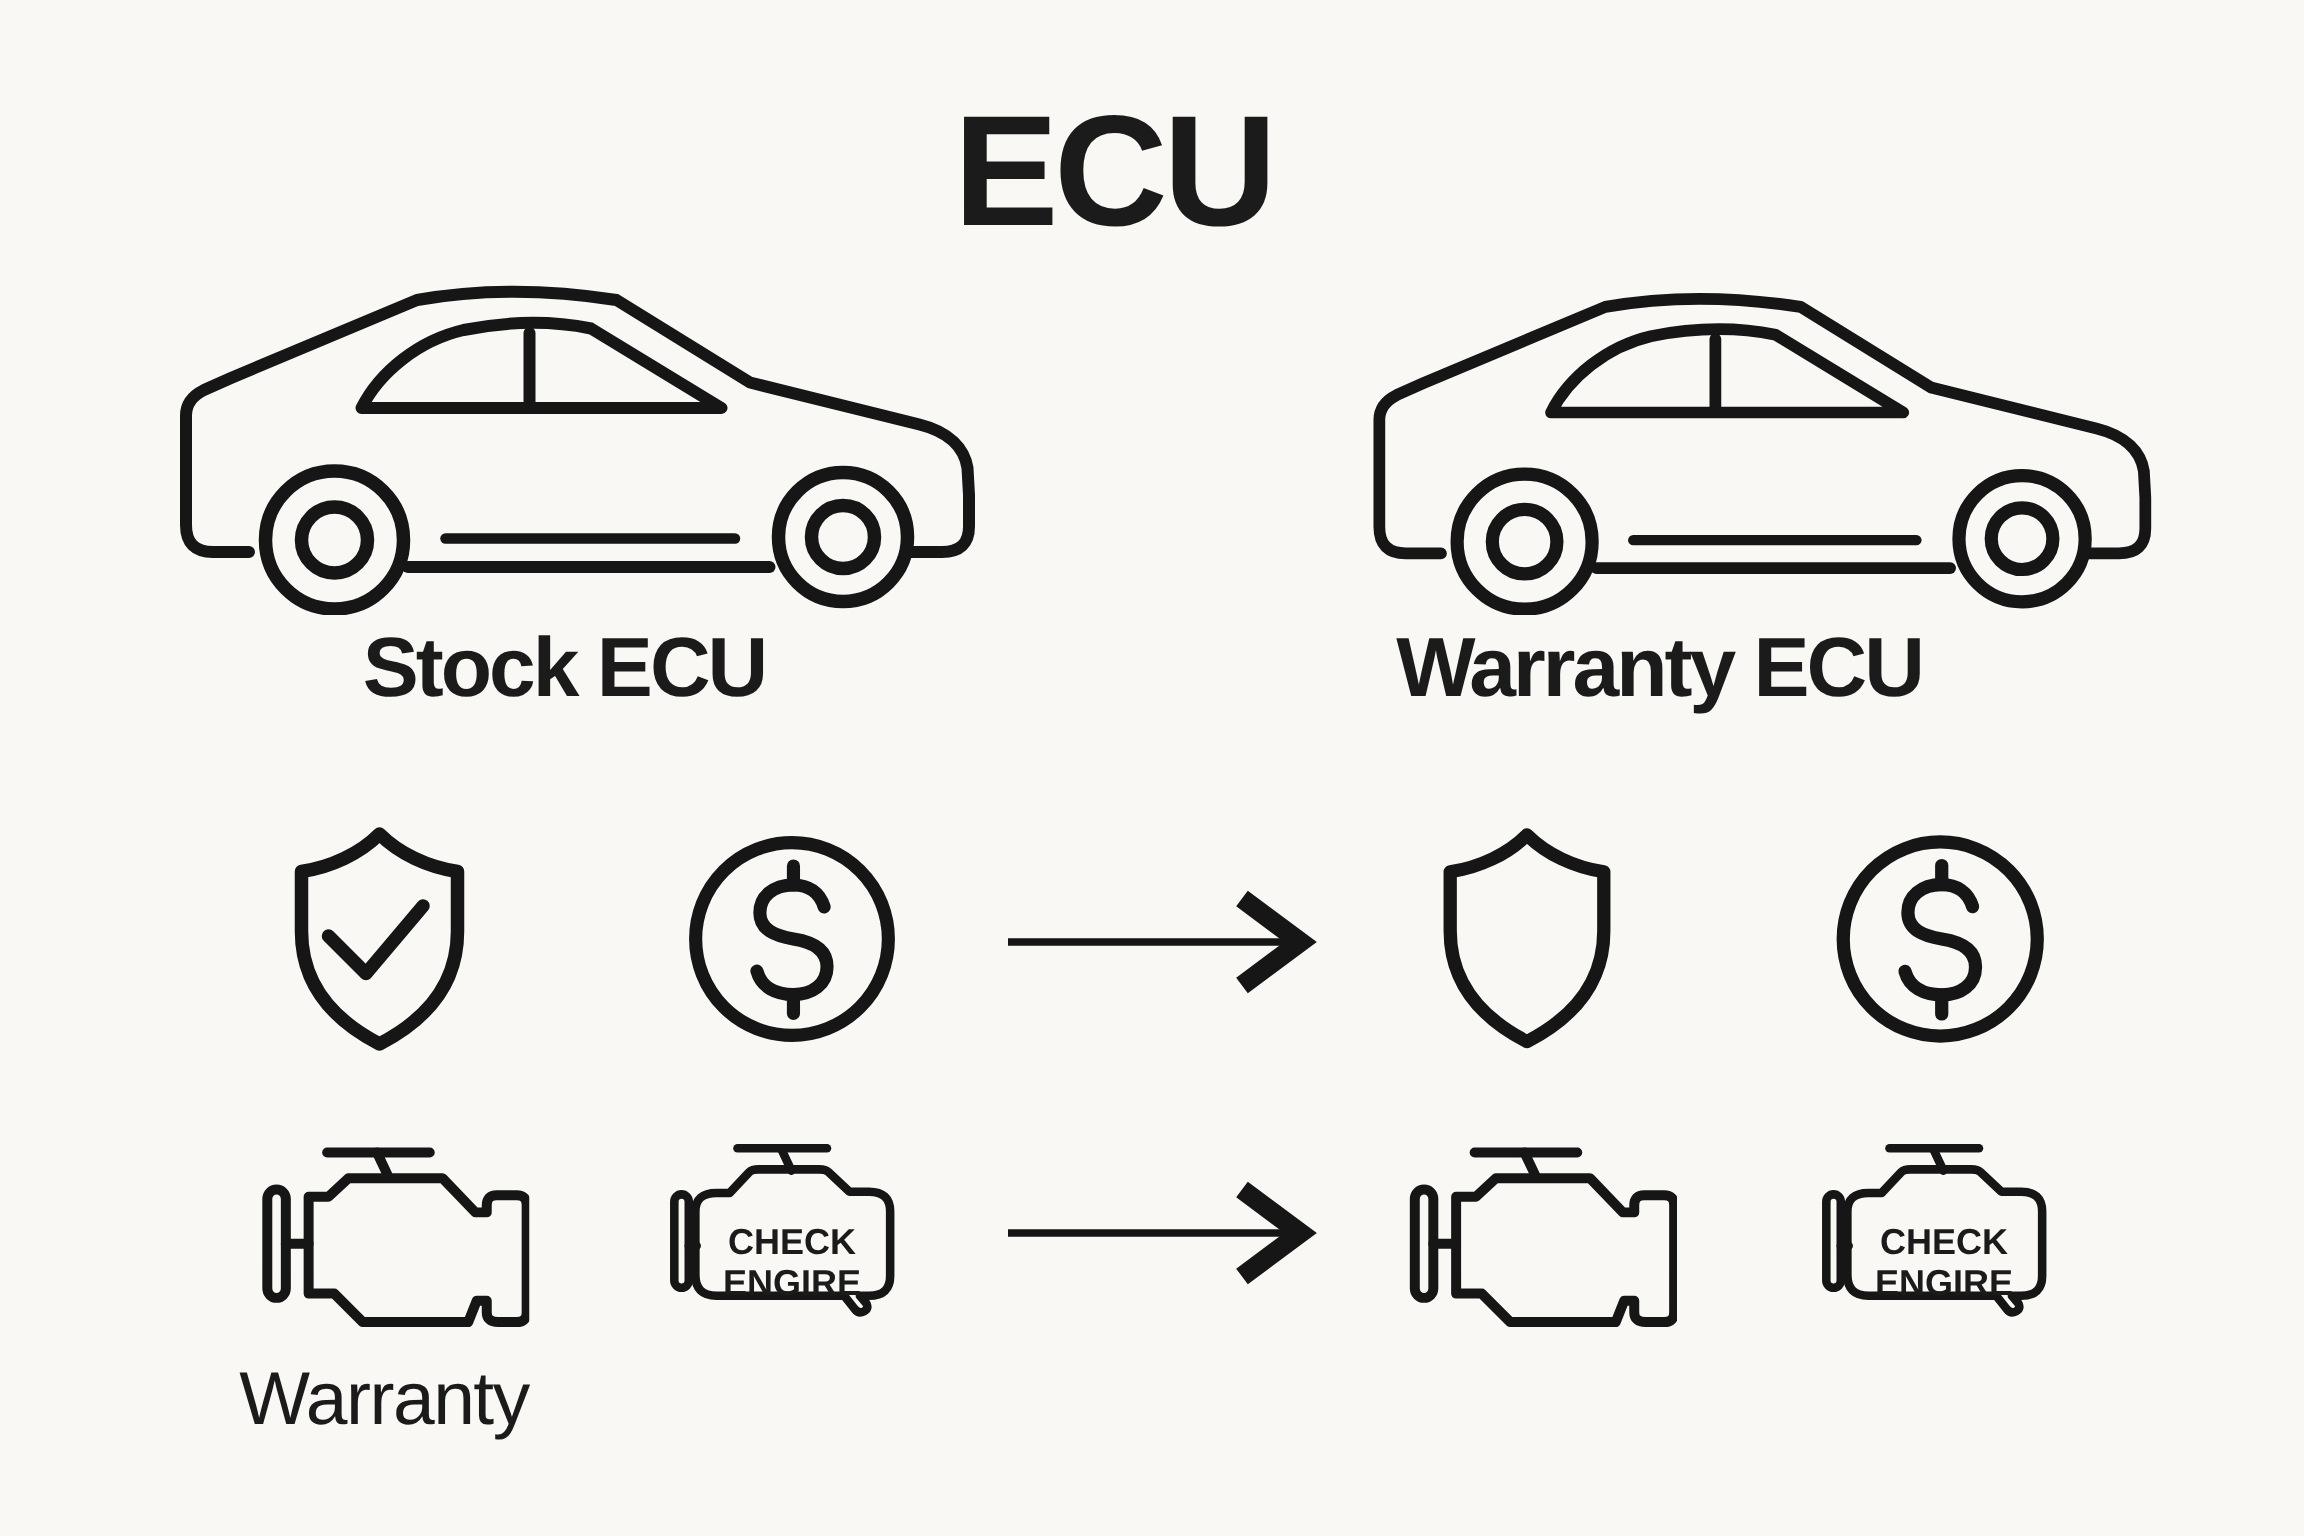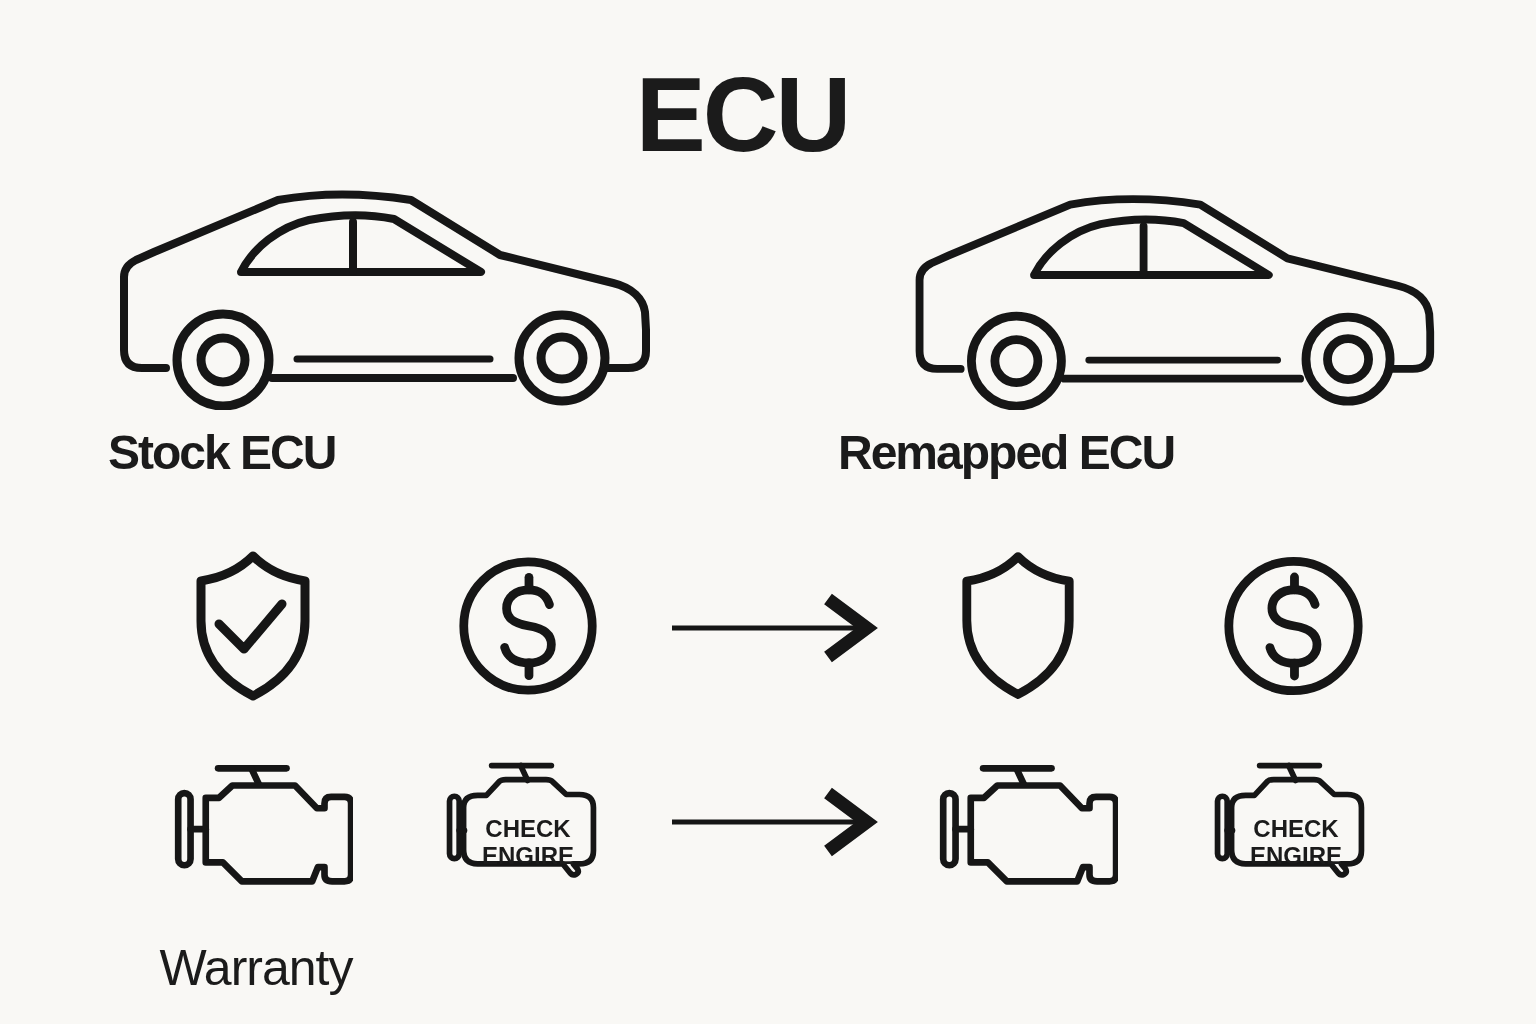--- a/index.html
+++ b/index.html
@@ -24,39 +24,39 @@
     text-align: center;
     font-size: 105px;
     font-weight: bold;
     letter-spacing: -3px;
     line-height: 1;
     color: var(--text, #1b1b1b);
   }
   .car-label {
     position: absolute;
     top: 417px;
-    margin: 12px;
-    font-size: 48px;
+    margin: 0;
+    text-align: center;
+    font-size: 56px;
     font-weight: bold;
     letter-spacing: -2px;
     line-height: 1;
     color: var(--text, #1b1b1b);
   }
   .label-stock    { left: 96px;  width: 560px; }
   .label-remapped { left: 826px; width: 560px; }
   .caption {
     position: absolute;
     left: 96px; top: 907px; width: 320px;
     text-align: center;
     font-size: 50px;
     font-weight: normal;
     letter-spacing: -1px;
     line-height: 1;
     color: var(--text, #1b1b1b);
-    margin-top: 36px;
   }
   .icon svg { display: block; width: 100%; height: 100%; }
   .car-left     { left: 100px;  top: 180px; width: 560px; height: 230px; }
   .car-right    { left: 890px;  top: 185px; width: 560px; height: 225px; }
   .shield-check { left: 188px;  top: 548px; width: 130px; height: 157px; }
   .dollar-1     { left: 455px;  top: 553px; width: 146px; height: 146px; }
   .arrow-1      { left: 668px;  top: 590px; width: 212px; height: 76px; }
   .shield-plain { left: 954px;  top: 547px; width: 128px; height: 158px; }
   .dollar-2     { left: 1220px; top: 552px; width: 147px; height: 148px; }
   .engine-1     { left: 163px;  top: 755px; width: 190px; height: 135px; }
@@ -149,21 +149,21 @@
         <use href="#sym-car"></use>
       </svg>
   </div>
   <div class="abs icon car-right">
     <svg viewBox="0 0 560 230">
         <use href="#sym-car"></use>
       </svg>
   </div>
 
   <div class="car-label label-stock">Stock ECU</div>
-  <div class="car-label label-remapped">Remapped ECU</div>
+  <div class="car-label label-remapped">Warranty ECU</div>
 
   <div class="abs icon shield-check">
     <svg viewBox="0 0 130 157">
         <use href="#sym-shield-check"></use>
       </svg>
   </div>
   <div class="abs icon dollar-1">
     <svg viewBox="0 0 150 150">
         <use href="#sym-dollar"></use>
       </svg>

